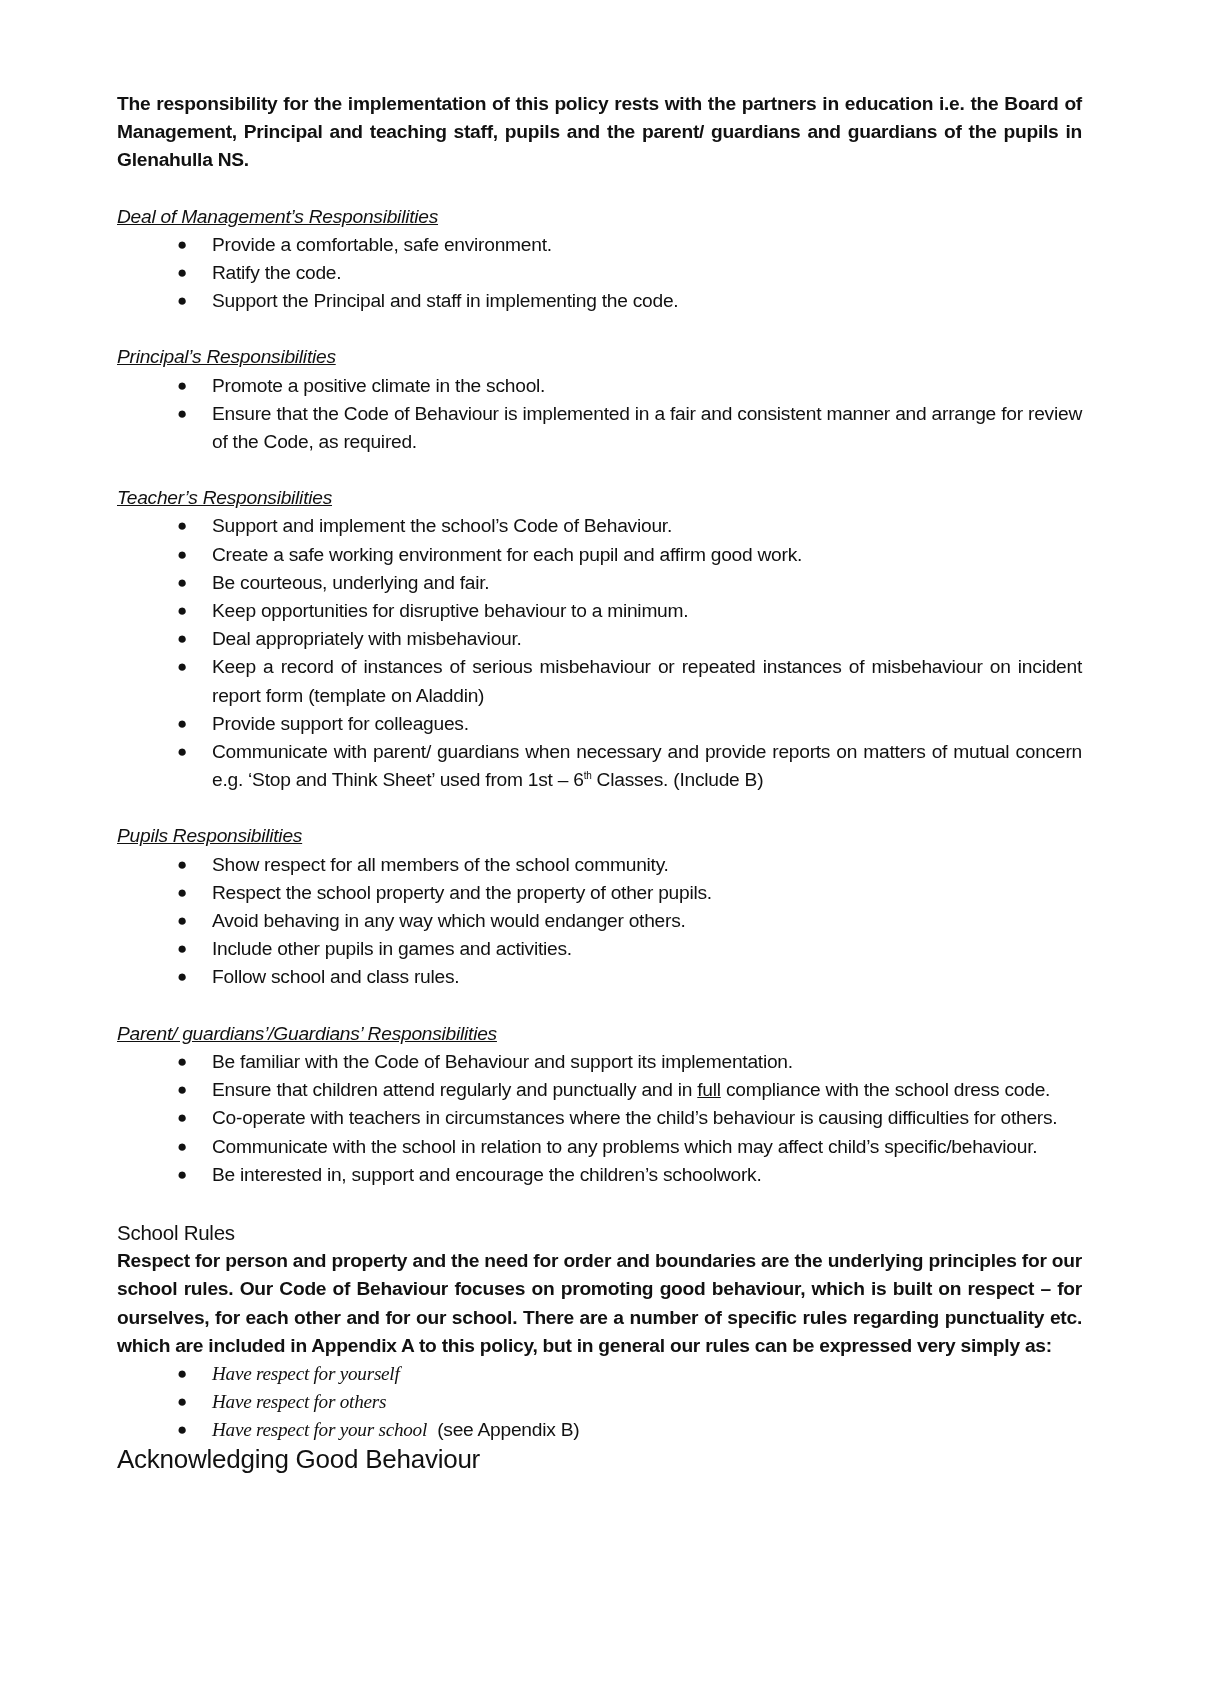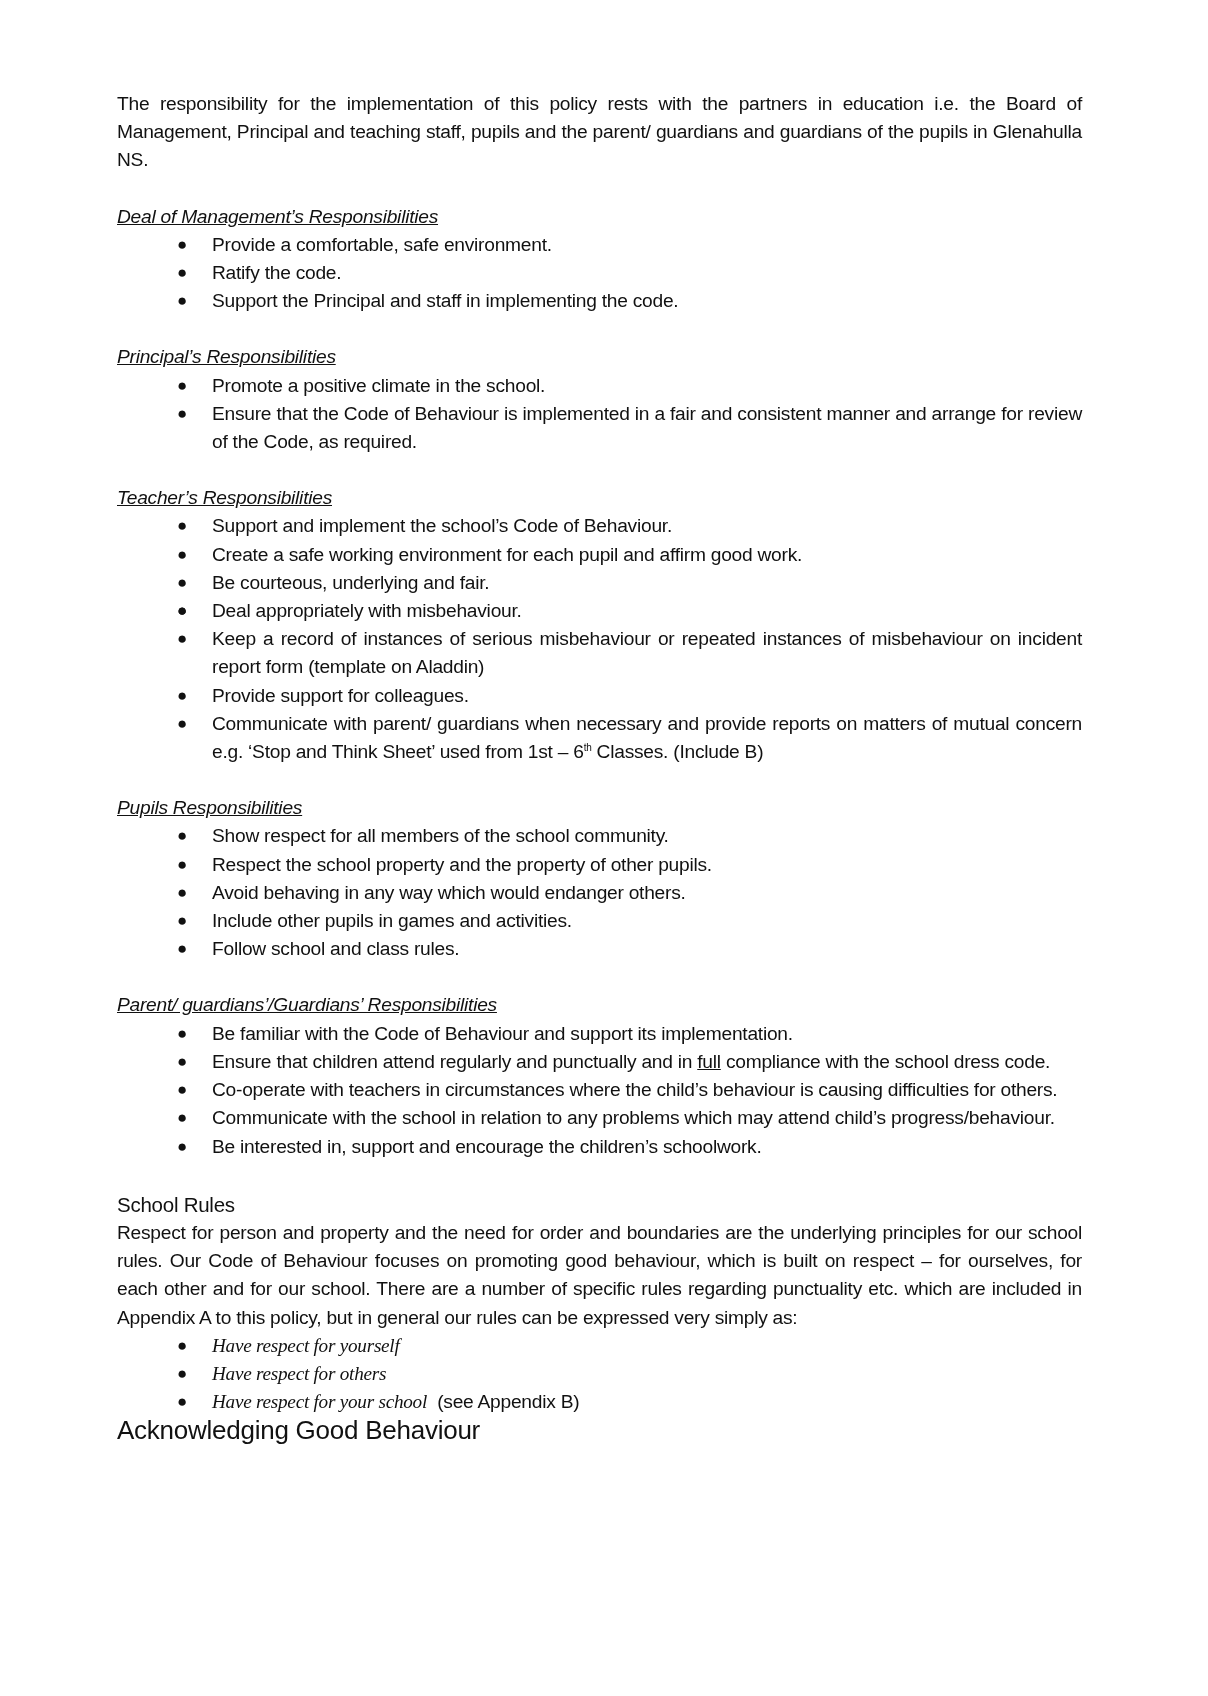--- a/index.html
+++ b/index.html
@@ -18,20 +18,21 @@
     left: 117px; top: 90px;
     width: 965px;
     font-size: 19.2px;
     line-height: 28.2px;
     letter-spacing: -0.25px;
   }
   p.para {
     margin: 0;
     text-align: justify;
     text-align-last: left;
+    font-weight: bold;
   }
   .section { margin-top: 28px; }
   .sub-heading {
     font-style: italic;
     text-decoration: underline;
     margin: 0;
     line-height: 28.2px;
   }
   ul.bullets {
     list-style: none;
@@ -84,21 +85,21 @@
         <li><span class="bullet">●</span><span>Ensure that the Code of Behaviour is implemented in a fair and consistent manner and arrange for review of the Code, as required.</span></li>
       </ul>
     </div>
 
     <div class="section">
       <p class="sub-heading">Teacher’s Responsibilities</p>
       <ul class="bullets">
         <li><span class="bullet">●</span><span>Support and implement the school’s Code of Behaviour.</span></li>
         <li><span class="bullet">●</span><span>Create a safe working environment for each pupil and affirm good work.</span></li>
         <li><span class="bullet">●</span><span>Be courteous, underlying and fair.</span></li>
-        <li><span class="bullet">●</span></li>
+        <li><span class="bullet">●</span><span>Keep opportunities for disruptive behaviour to a minimum.</span></li>
         <li><span class="bullet">●</span><span>Deal appropriately with misbehaviour.</span></li>
         <li><span class="bullet">●</span><span>Keep a record of instances of serious misbehaviour or repeated instances of misbehaviour  on incident report form (template on Aladdin)</span></li>
         <li><span class="bullet">●</span><span>Provide support for colleagues.</span></li>
         <li><span class="bullet">●</span><span>Communicate with parent/ guardians when necessary and provide reports on matters of mutual concern e.g. ‘Stop and Think Sheet’ used from 1st – 6</span><sup>th</sup><span> Classes. (Include B)</span></li>
       </ul>
     </div>
 
     <div class="section">
       <p class="sub-heading">Pupils Responsibilities</p>
       <ul class="bullets">
@@ -109,21 +110,21 @@
         <li><span class="bullet">●</span><span>Follow school and class rules.</span></li>
       </ul>
     </div>
 
     <div class="section">
       <p class="sub-heading">Parent/ guardians’/Guardians’ Responsibilities</p>
       <ul class="bullets">
         <li><span class="bullet">●</span><span>Be familiar with the Code of Behaviour and support its implementation.</span></li>
         <li><span class="bullet">●</span><span>Ensure that children attend regularly and punctually and in </span><span class="underlined">full</span><span> compliance with the school dress code.</span></li>
         <li><span class="bullet">●</span><span>Co-operate with teachers in circumstances where the child’s behaviour is causing difficulties for others.</span></li>
-        <li><span class="bullet">●</span><span>Communicate with the school in relation to any problems which may attend child’s progress/behaviour.</span></li>
+        <li><span class="bullet">●</span><span>Communicate with the school in relation to any problems which may affect child’s specific/behaviour.</span></li>
         <li><span class="bullet">●</span><span>Be interested in, support and encourage the children’s schoolwork.</span></li>
       </ul>
     </div>
 
     <div class="rules-heading">
       <p class="bold-heading">School Rules</p>
       <p class="para">Respect for person and property and the need for order and boundaries are the underlying principles for our school rules.  Our Code of Behaviour focuses on promoting good behaviour, which is built on respect – for ourselves, for each other and for our school.  There are a number of specific rules regarding punctuality etc. which are included in Appendix A to this policy, but in general our rules can be expressed very simply as:</p>
       <ul class="bullets rules-list">
         <li><span class="bullet">●</span><span class="italic">Have respect for yourself</span></li>
         <li><span class="bullet">●</span><span class="italic">Have respect for others</span></li>

